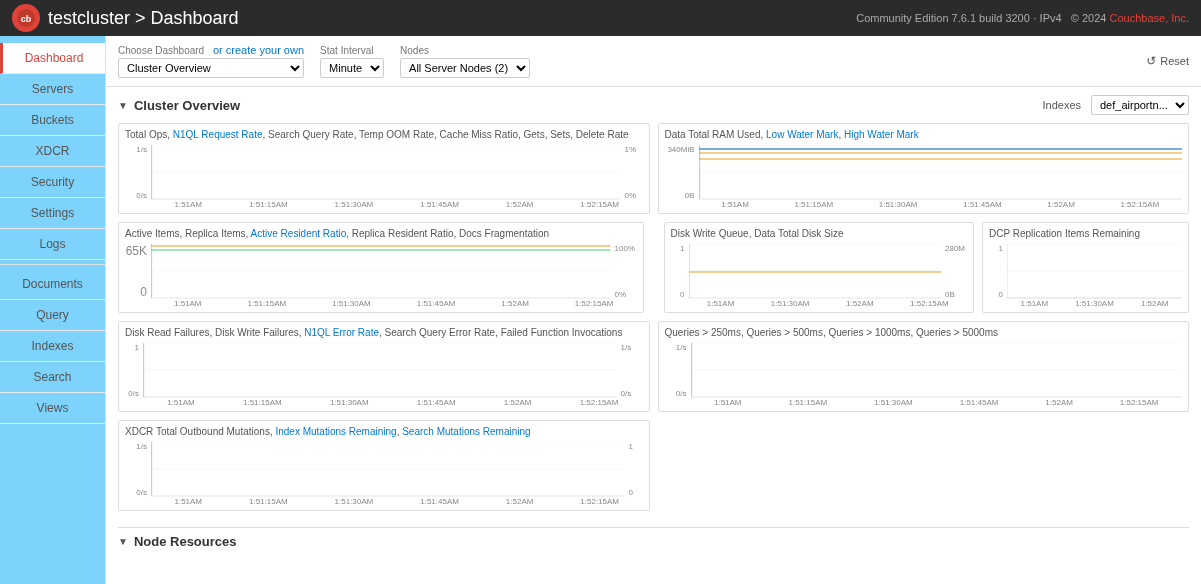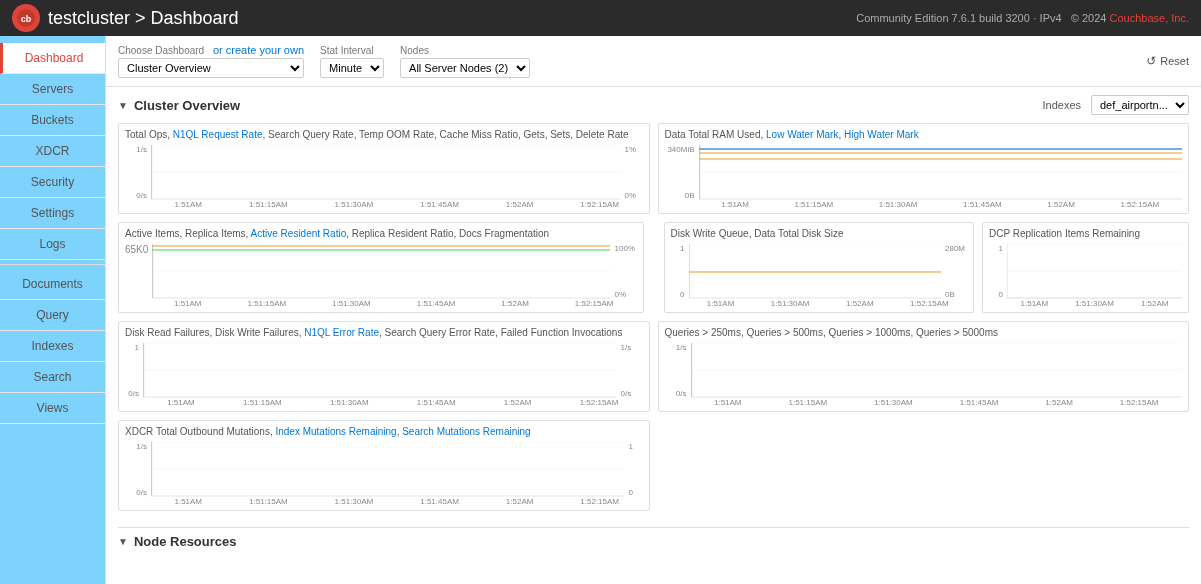--- a/index.html
+++ b/index.html
@@ -257,21 +257,21 @@
                 <span>1:52:15AM</span>
             </div>
           </div>
         </div>
 
         <div style="display:grid;grid-template-columns:1fr 1fr;gap:20px;border-radius:17px;">
 
           <div class="chart-card">
             <div class="chart-title">Active Items, Replica Items, <span class="highlight">Active Resident Ratio</span>, Replica Resident Ratio, Docs Fragmentation</div>
             <div style="display:flex;gap:2px;">
-              <div style="display:flex;flex-direction:row;justify-content:space-between;font-size:10px;color:#888;padding-right:2px;min-width:24px;text-align:right;">
+              <div style="display:flex;flex-direction:column;justify-content:space-between;font-size:12px;color:#888;padding-right:2px;min-width:24px;text-align:right;">
                 <span>65K</span>
                   <span>0</span>
               </div>
               <div style="flex:1;position:relative;">
                 <svg class="chart-svg" viewBox="0 0 100 55" preserveAspectRatio="none" style="height:55px;display:block;">
                   <line x1="0" y1="0" x2="100" y2="0" stroke="#eee" stroke-width="0.5"></line>
                   <line x1="0" y1="27" x2="100" y2="27" stroke="#eee" stroke-width="0.5"></line>
                   <line x1="0" y1="54" x2="100" y2="54" stroke="#ccc" stroke-width="0.5"></line>
                   <line x1="0" y1="0" x2="0" y2="54" stroke="#ccc" stroke-width="0.5"></line>
 

